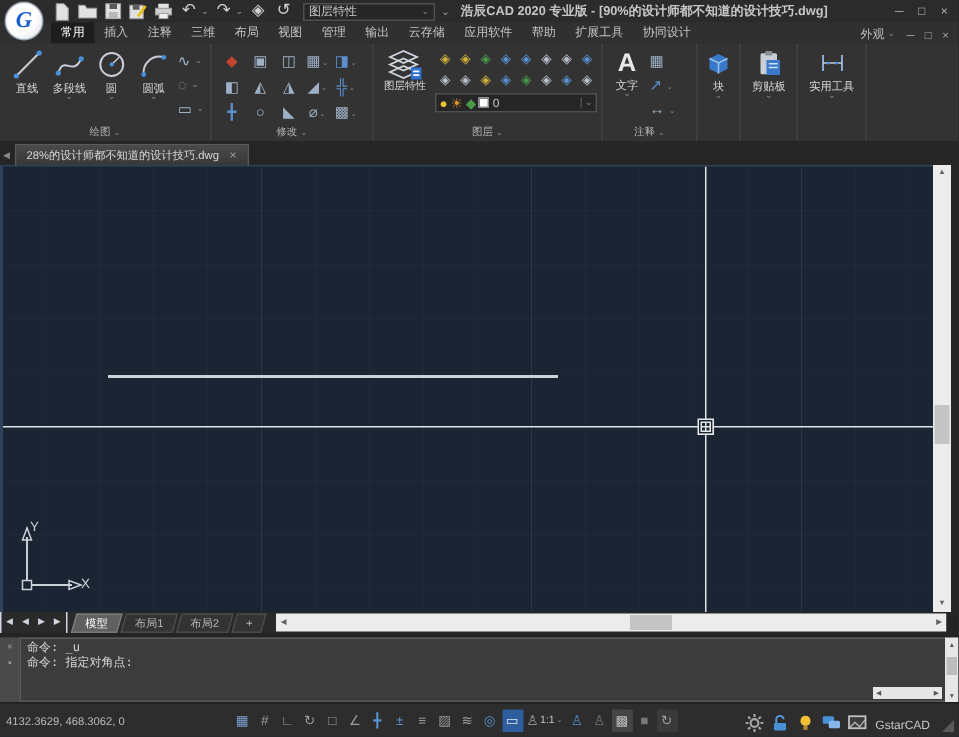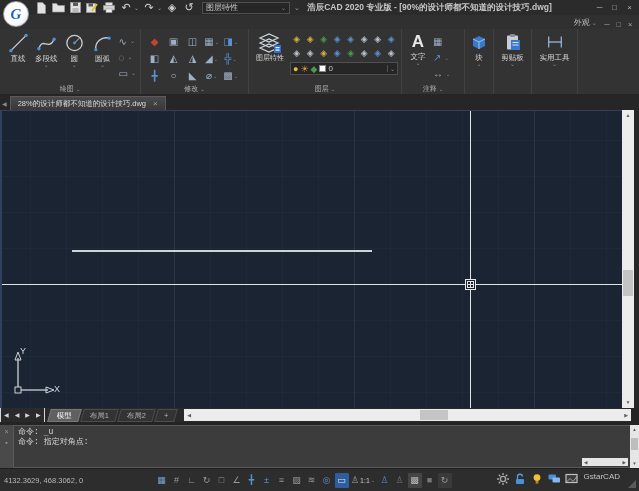--- a/index.html
+++ b/index.html
@@ -157,21 +157,21 @@
   
   #statusbar { position:absolute; top:468px; left:0; width:639px; height:23px; background:#2d2d2d; border-top:1px solid #1e1e1e;
     display:flex; align-items:center; }
   #coords { margin-left:4px; color:#b8b8b8; font-size:7.5px; white-space:nowrap; width:150px; }
   #stoggles-left, #stoggles-right { display:flex; align-items:center; }
   .stog { width:14px; height:15px; display:flex; align-items:center; justify-content:center; font-size:9px; border-radius:1px; margin:0 0.5px; }
   #scale-group { display:flex; align-items:center; margin:0 2px; }
   #scale-group .pawn { color:#a8a8a8; font-size:9px; }
   #scale-group .val { color:#c8c8c8; font-size:7px; margin:0 1px; }
   #scale-group .cc { color:#8a8a8a; font-size:5px; }
-  #status-right { margin-left:auto; display:flex; align-items:flex-start; gap:4px; padding-right:2px; }
+  #status-right { margin-left:auto; display:flex; align-items:flex-end; gap:4px; padding-right:2px; }
   #status-right .sicon { width:13px; height:13px; display:flex; align-items:center; justify-content:center; }
   #brand { color:#c6c6c6; font-size:8px; margin:0 4px 0 2px; }
   #grip { width:0; height:0; border-left:8px solid transparent; border-bottom:8px solid #5a5a5a; margin:8px 1px 0 0; }
 </style>
 </head>
 <body>
 
 <div id="app">
 
   <div id="titlebar">
@@ -233,20 +233,36 @@
     <div id="win-title">浩辰CAD 2020 专业版 - [90%的设计师都不知道的设计技巧.dwg]</div>
     <div class="winctl" id="main-win-controls">
 
     <span>─</span>
         <span>□</span>
         <span>×</span>
       </div>
   </div>
 
   <div id="tabrow">
+    <div id="ribbon-tabs">
+
+    <span class="rtab active">常用</span>
+        <span class="rtab">插入</span>
+        <span class="rtab">注释</span>
+        <span class="rtab">三维</span>
+        <span class="rtab">布局</span>
+        <span class="rtab">视图</span>
+        <span class="rtab">管理</span>
+        <span class="rtab">输出</span>
+        <span class="rtab">云存储</span>
+        <span class="rtab">应用软件</span>
+        <span class="rtab">帮助</span>
+        <span class="rtab">扩展工具</span>
+        <span class="rtab">协同设计</span>
+      </div>
     <div id="tabrow-right">
       <span id="appearance">外观</span>
       <span id="appearance-caret">⌄</span>
       <span id="doc-controls">
         
       <span>─</span><span>□</span><span>×</span></span>
     </div>
   </div>
 
   <div id="ribbon">

